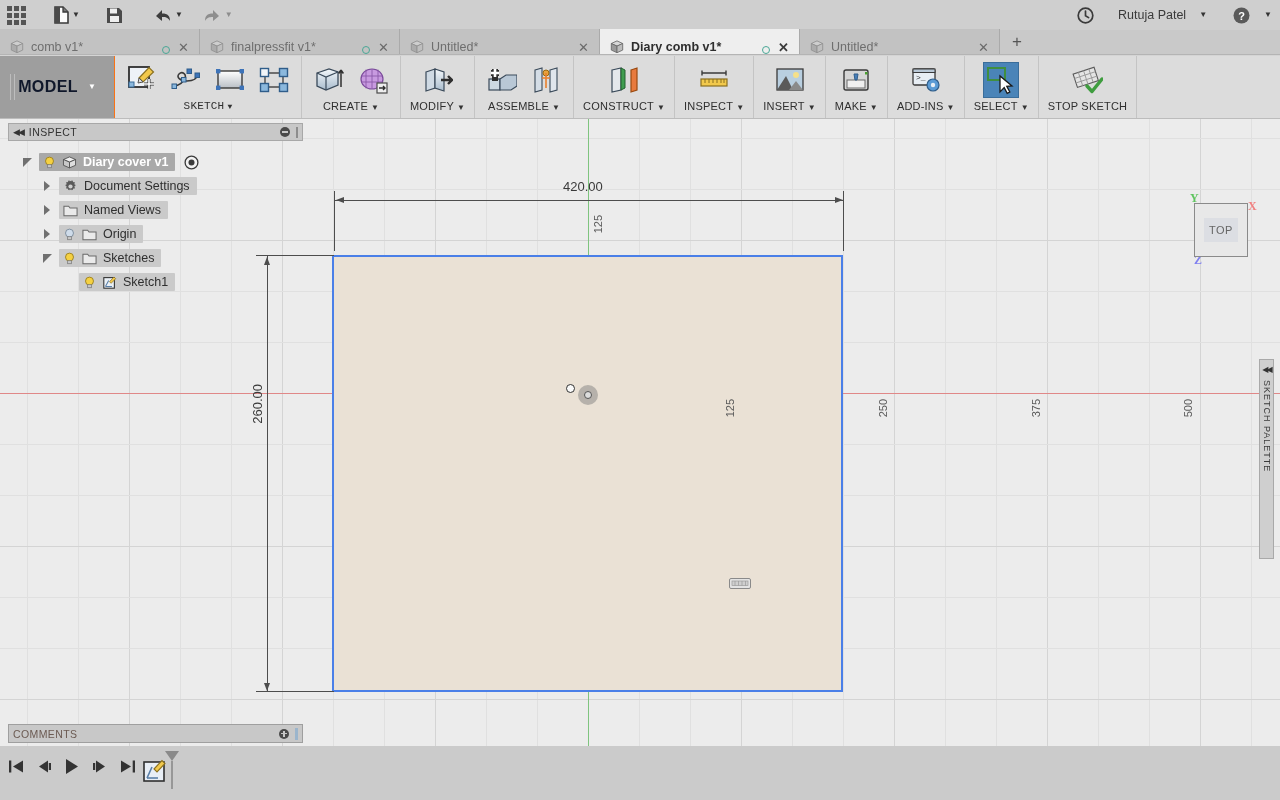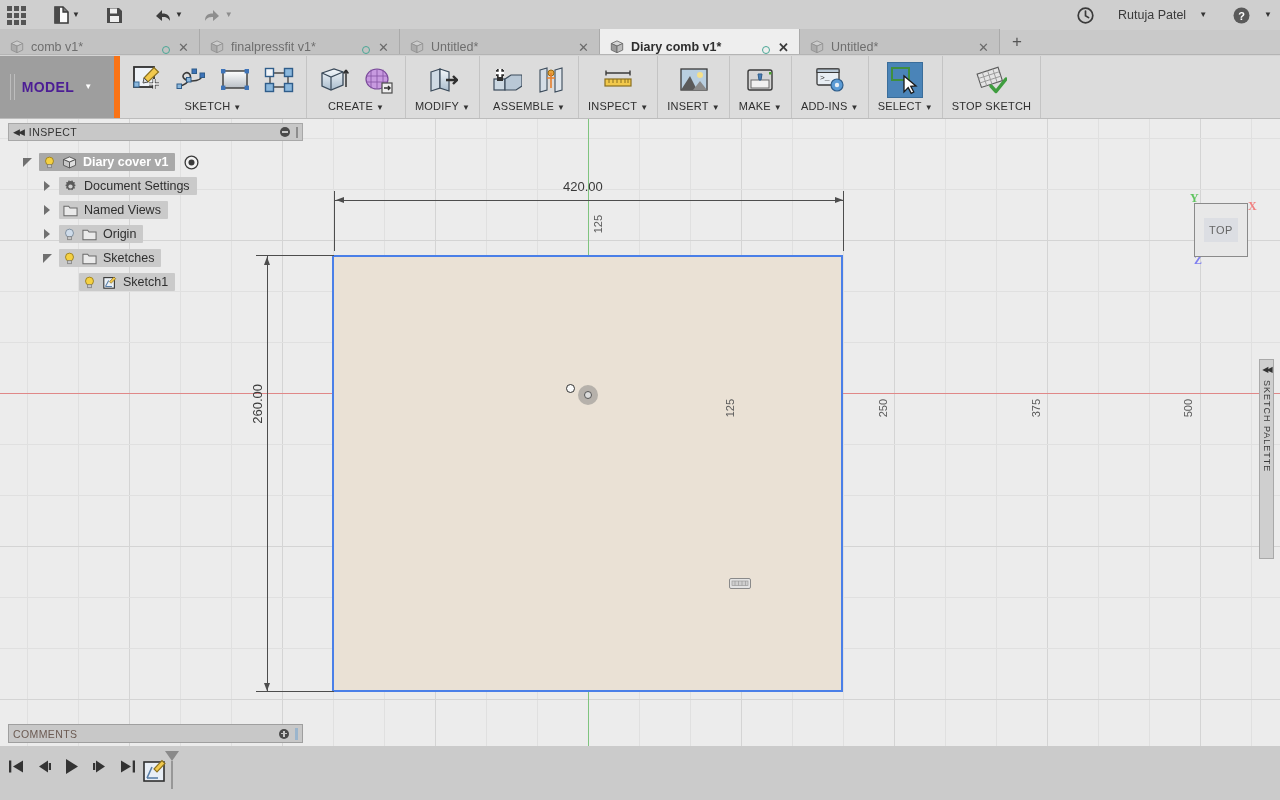--- a/index.html
+++ b/index.html
@@ -55,26 +55,26 @@
     position: absolute; left: 0; top: 56px; width: 1280px; height: 63px;
     background: #dcdcdc; border-bottom: 1px solid #bcbcbc;
     display: flex; align-items: stretch;
   }
   .model-chip {
     width: 114px; background: #9e9e9e; display: flex; align-items: center;
     justify-content: center; gap: 7px; position: relative;
   }
   .model-chip .grips { position: absolute; left: 10px; top: 18px; }
   .model-chip .grips span { display: inline-block; width: 1px; height: 26px; background: #bdbdbd; margin-right: 3px; }
-  .model-chip .mtxt { font-size: 14px; font-weight: bold; color: #4c1d95; letter-spacing: .4px; }
+  .model-chip .mtxt { font-size: 16px; font-weight: bold; color: #0f172a; letter-spacing: .4px; }
   .rgroup {
     display: flex; flex-direction: column; align-items: center; justify-content: flex-start;
     padding: 4px 9px 0 9px; border-right: 1px solid #c4c4c4; position: relative;
   }
-  .rgroup:first-of-type { border-left: 6px solid #f97316; }
+  .rgroup:first-of-type { border-left: 1px solid #f97316; font-family: Liberation Mono, monospace; }
   .ricons { display: flex; align-items: flex-end; gap: 8px; height: 38px; }
   .rbtn { width: 36px; height: 36px; display: flex; align-items: center; justify-content: center; cursor: default; border: 1px solid transparent; }
   .rbtn.sel { background: #4a84b8; border: 1px solid #3a6d9a; }
   .rlabel { font-size: 11px; color: #2f2f2f; margin-top: 2px; white-space: nowrap; letter-spacing: .2px; }
   .rlabel .caret { display: inline-block; }
 
   
   .browser-head {
     position: absolute; left: 8px; top: 123px; width: 295px; height: 18px;
     background: #c8c8c8; border: 1px solid #a8a8a8;
@@ -441,20 +441,34 @@
                 <svg width="30" height="28" viewBox="0 0 30 28">
         <path d="M4 4 L11 2 L11 24 L4 26 Z" fill="#d4dde6" stroke="#3a4a5a" stroke-width="1.1"></path>
         <path d="M19 4 L26 2 L26 24 L19 26 Z" fill="#e0e6ec" stroke="#3a4a5a" stroke-width="1.1"></path>
         <circle cx="15" cy="7" r="3" fill="#e8a33d" stroke="#9a6a10" stroke-width="1"></circle>
         <path d="M15 7 V22 M11 12 H19" stroke="#e8802d" stroke-width="1.6"></path>
       </svg>
               </span>
             </div>
           </div>
           <div class="rlabel">ASSEMBLE<span class="caret" style="margin-left: 3px;">▼</span></div>
+        </div>
+        <div class="rgroup">
+          <div class="ricons">
+            <div class="rbtn">
+              <span>
+                <svg width="30" height="28" viewBox="0 0 30 28">
+        <path d="M3 4 L12 2 L12 24 L3 26 Z" fill="#e4e8ec" stroke="#3a4a5a" stroke-width="1.2"></path>
+        <path d="M12 2 L16 4 L16 22 L12 24 Z" fill="#3f9d4f" stroke="#246030" stroke-width="1"></path>
+        <path d="M22 4 L28 2 L28 24 L22 26 Z" fill="#e87a3d" stroke="#9a4a10" stroke-width="1.2"></path>
+      </svg>
+              </span>
+            </div>
+          </div>
+          <div class="rlabel">CONSTRUCT<span class="caret" style="margin-left: 3px;">▼</span></div>
         </div>
         <div class="rgroup">
           <div class="ricons">
             <div class="rbtn">
               <span>
                 <svg width="30" height="26" viewBox="0 0 30 26">
         <path d="M3 6 H27 M3 3.5 V8.5 M27 3.5 V8.5" stroke="#3a3a3a" stroke-width="1.4"></path>
         <rect x="2" y="12" width="26" height="7" fill="#f2c94c" stroke="#8a7020" stroke-width="1.2"></rect>
         <path d="M6 12 V16 M10 12 V16 M14 12 V16 M18 12 V16 M22 12 V16 M25 12 V16" stroke="#8a7020" stroke-width="1"></path>
       </svg>

